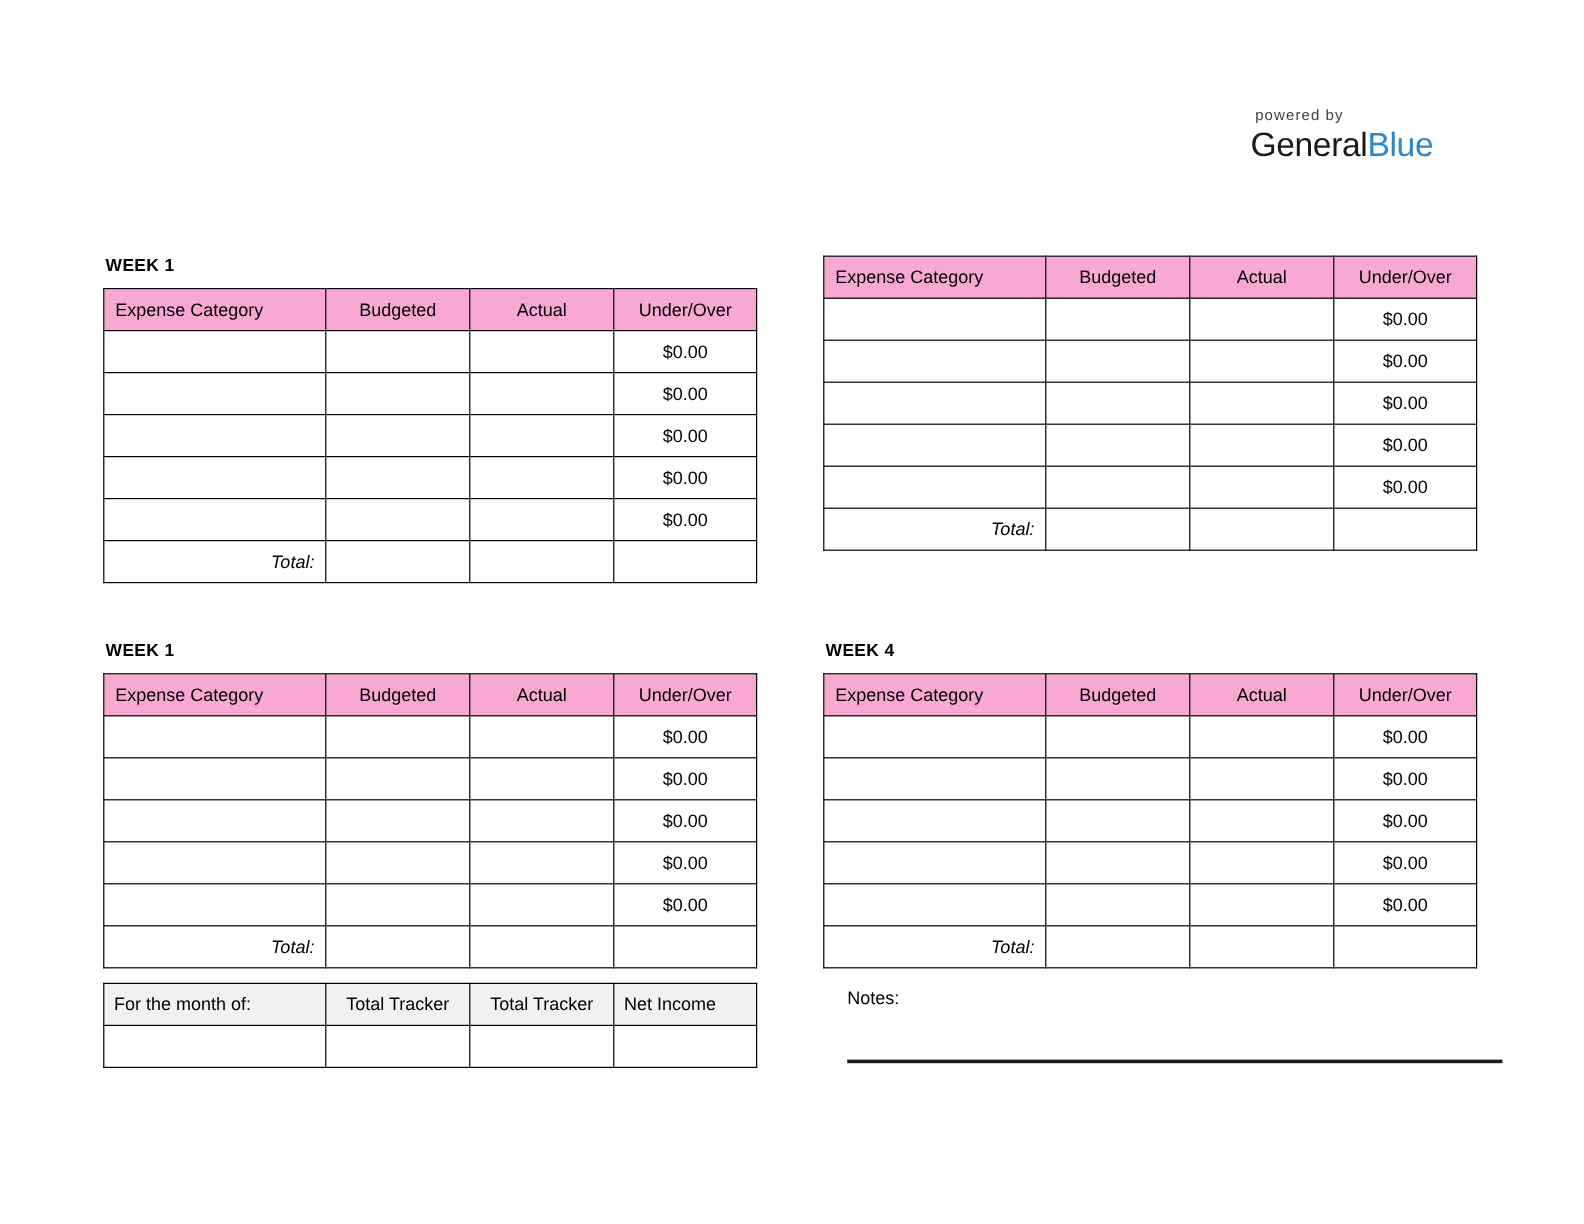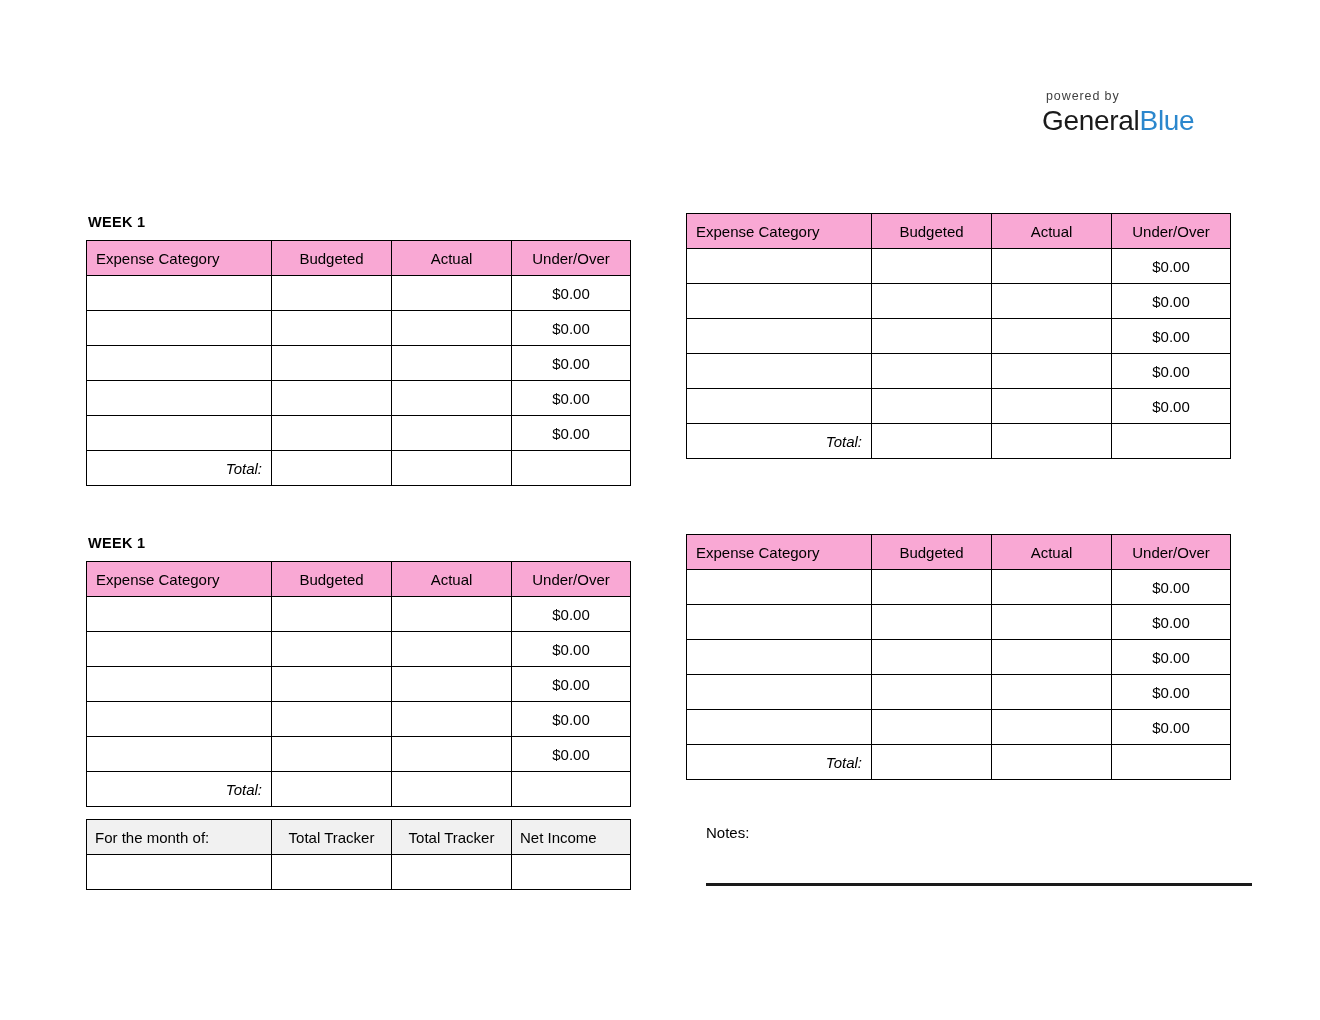--- a/index.html
+++ b/index.html
@@ -309,20 +309,21 @@
         <td class="cell-total">Total:</td>
         <td class="cell-blank"></td>
         <td class="cell-blank"></td>
         <td class="cell-blank"></td>
       </tr>
     </tbody>
   </table>
 </div>
 
 <div class="week-block" style="left:686px; top:506px;">
+  <div class="week-label">WEEK 4</div>
   <table class="grid">
     <thead>
       <tr>
         <th class="col-cat th-left">Expense Category</th>
         <th class="col-bud th-center">Budgeted</th>
         <th class="col-act th-center">Actual</th>
         <th class="col-uo  th-center">Under/Over</th>
       </tr>
     </thead>
     <tbody>

